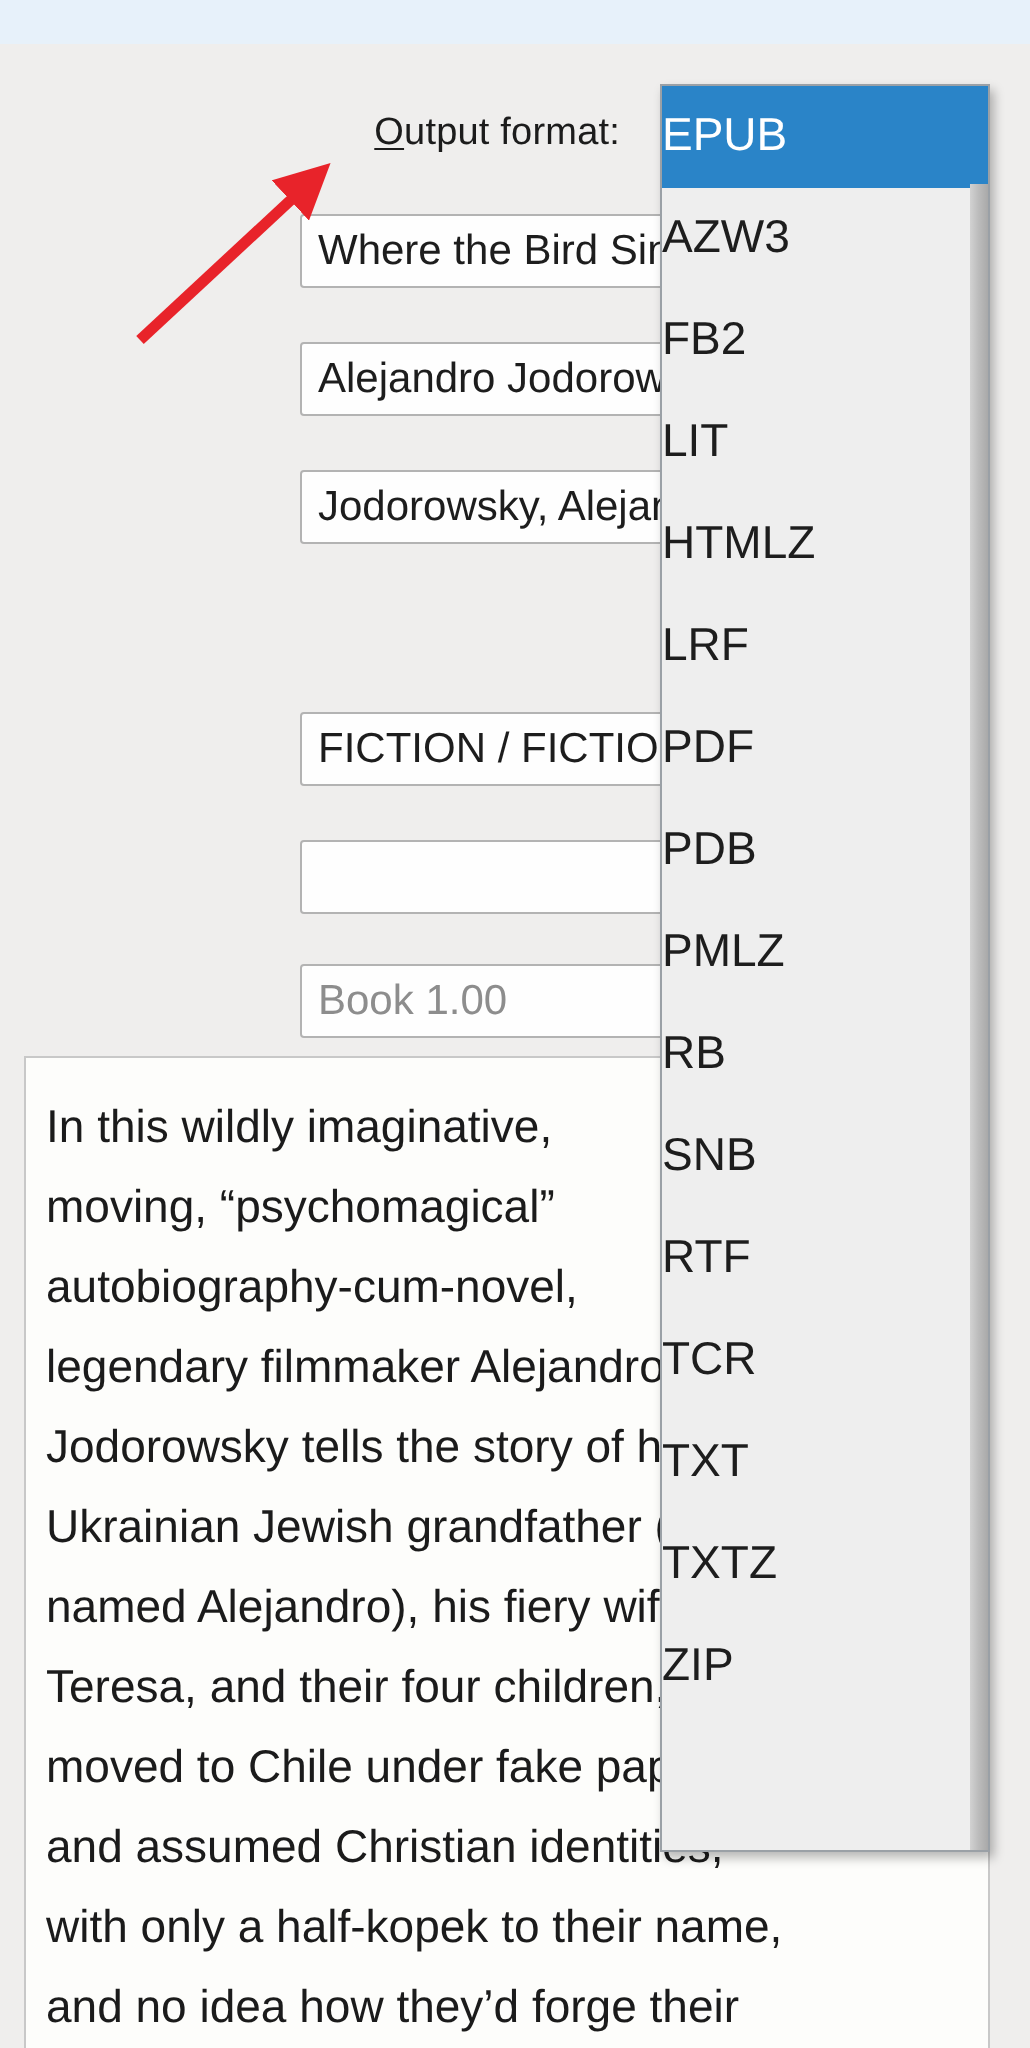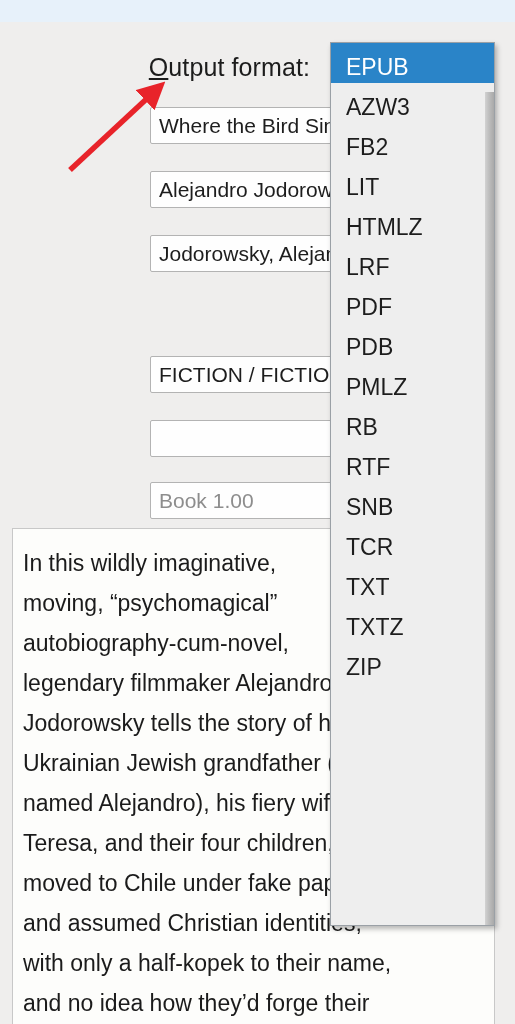--- a/index.html
+++ b/index.html
@@ -36,21 +36,21 @@
     left: 0;
     width: 515px;
     height: 44px;
   }
   .row-label {
     position: absolute;
     left: 0;
     top: 0;
     width: 310px;
     text-align: right;
-    font-size: 25px;
+    font-size: 19px;
     color: #1c1c1c;
     line-height: 44px;
     white-space: nowrap;
     letter-spacing: 0.1px;
   }
   .row-label u {
     text-decoration: underline;
     text-underline-offset: 2px;
   }
   .row-field {
@@ -104,23 +104,22 @@
     border: 1px solid #9aa0a6;
     box-shadow: 2px 3px 5px rgba(0,0,0,0.28);
     overflow: hidden;
   }
   .dd-list {
     position: absolute;
     left: 0; top: 0;
     width: 100%;
   }
   .dd-item {
-    height: 40px;
+    height: 51px;
     line-height: 49px;
-    padding-left: 15px;
     font-size: 23px;
     color: #1d1d1d;
     box-sizing: border-box;
     white-space: nowrap;
   }
   .dd-item.selected {
     background: #2a84c8;
     color: #ffffff;
   }
   
@@ -204,22 +203,22 @@
         <div class="dd-item selected">EPUB</div>
         <div class="dd-item">AZW3</div>
         <div class="dd-item">FB2</div>
         <div class="dd-item">LIT</div>
         <div class="dd-item">HTMLZ</div>
         <div class="dd-item">LRF</div>
         <div class="dd-item">PDF</div>
         <div class="dd-item">PDB</div>
         <div class="dd-item">PMLZ</div>
         <div class="dd-item">RB</div>
+        <div class="dd-item">SNB</div>
         <div class="dd-item">RTF</div>
-        <div class="dd-item">SNB</div>
         <div class="dd-item">TCR</div>
         <div class="dd-item">TXT</div>
         <div class="dd-item">TXTZ</div>
         <div class="dd-item">ZIP</div>
       </div>
     <div class="dd-scroll"></div>
   </div>
 
   <svg class="arrow-svg" viewBox="0 0 515 1024">
     <defs>

